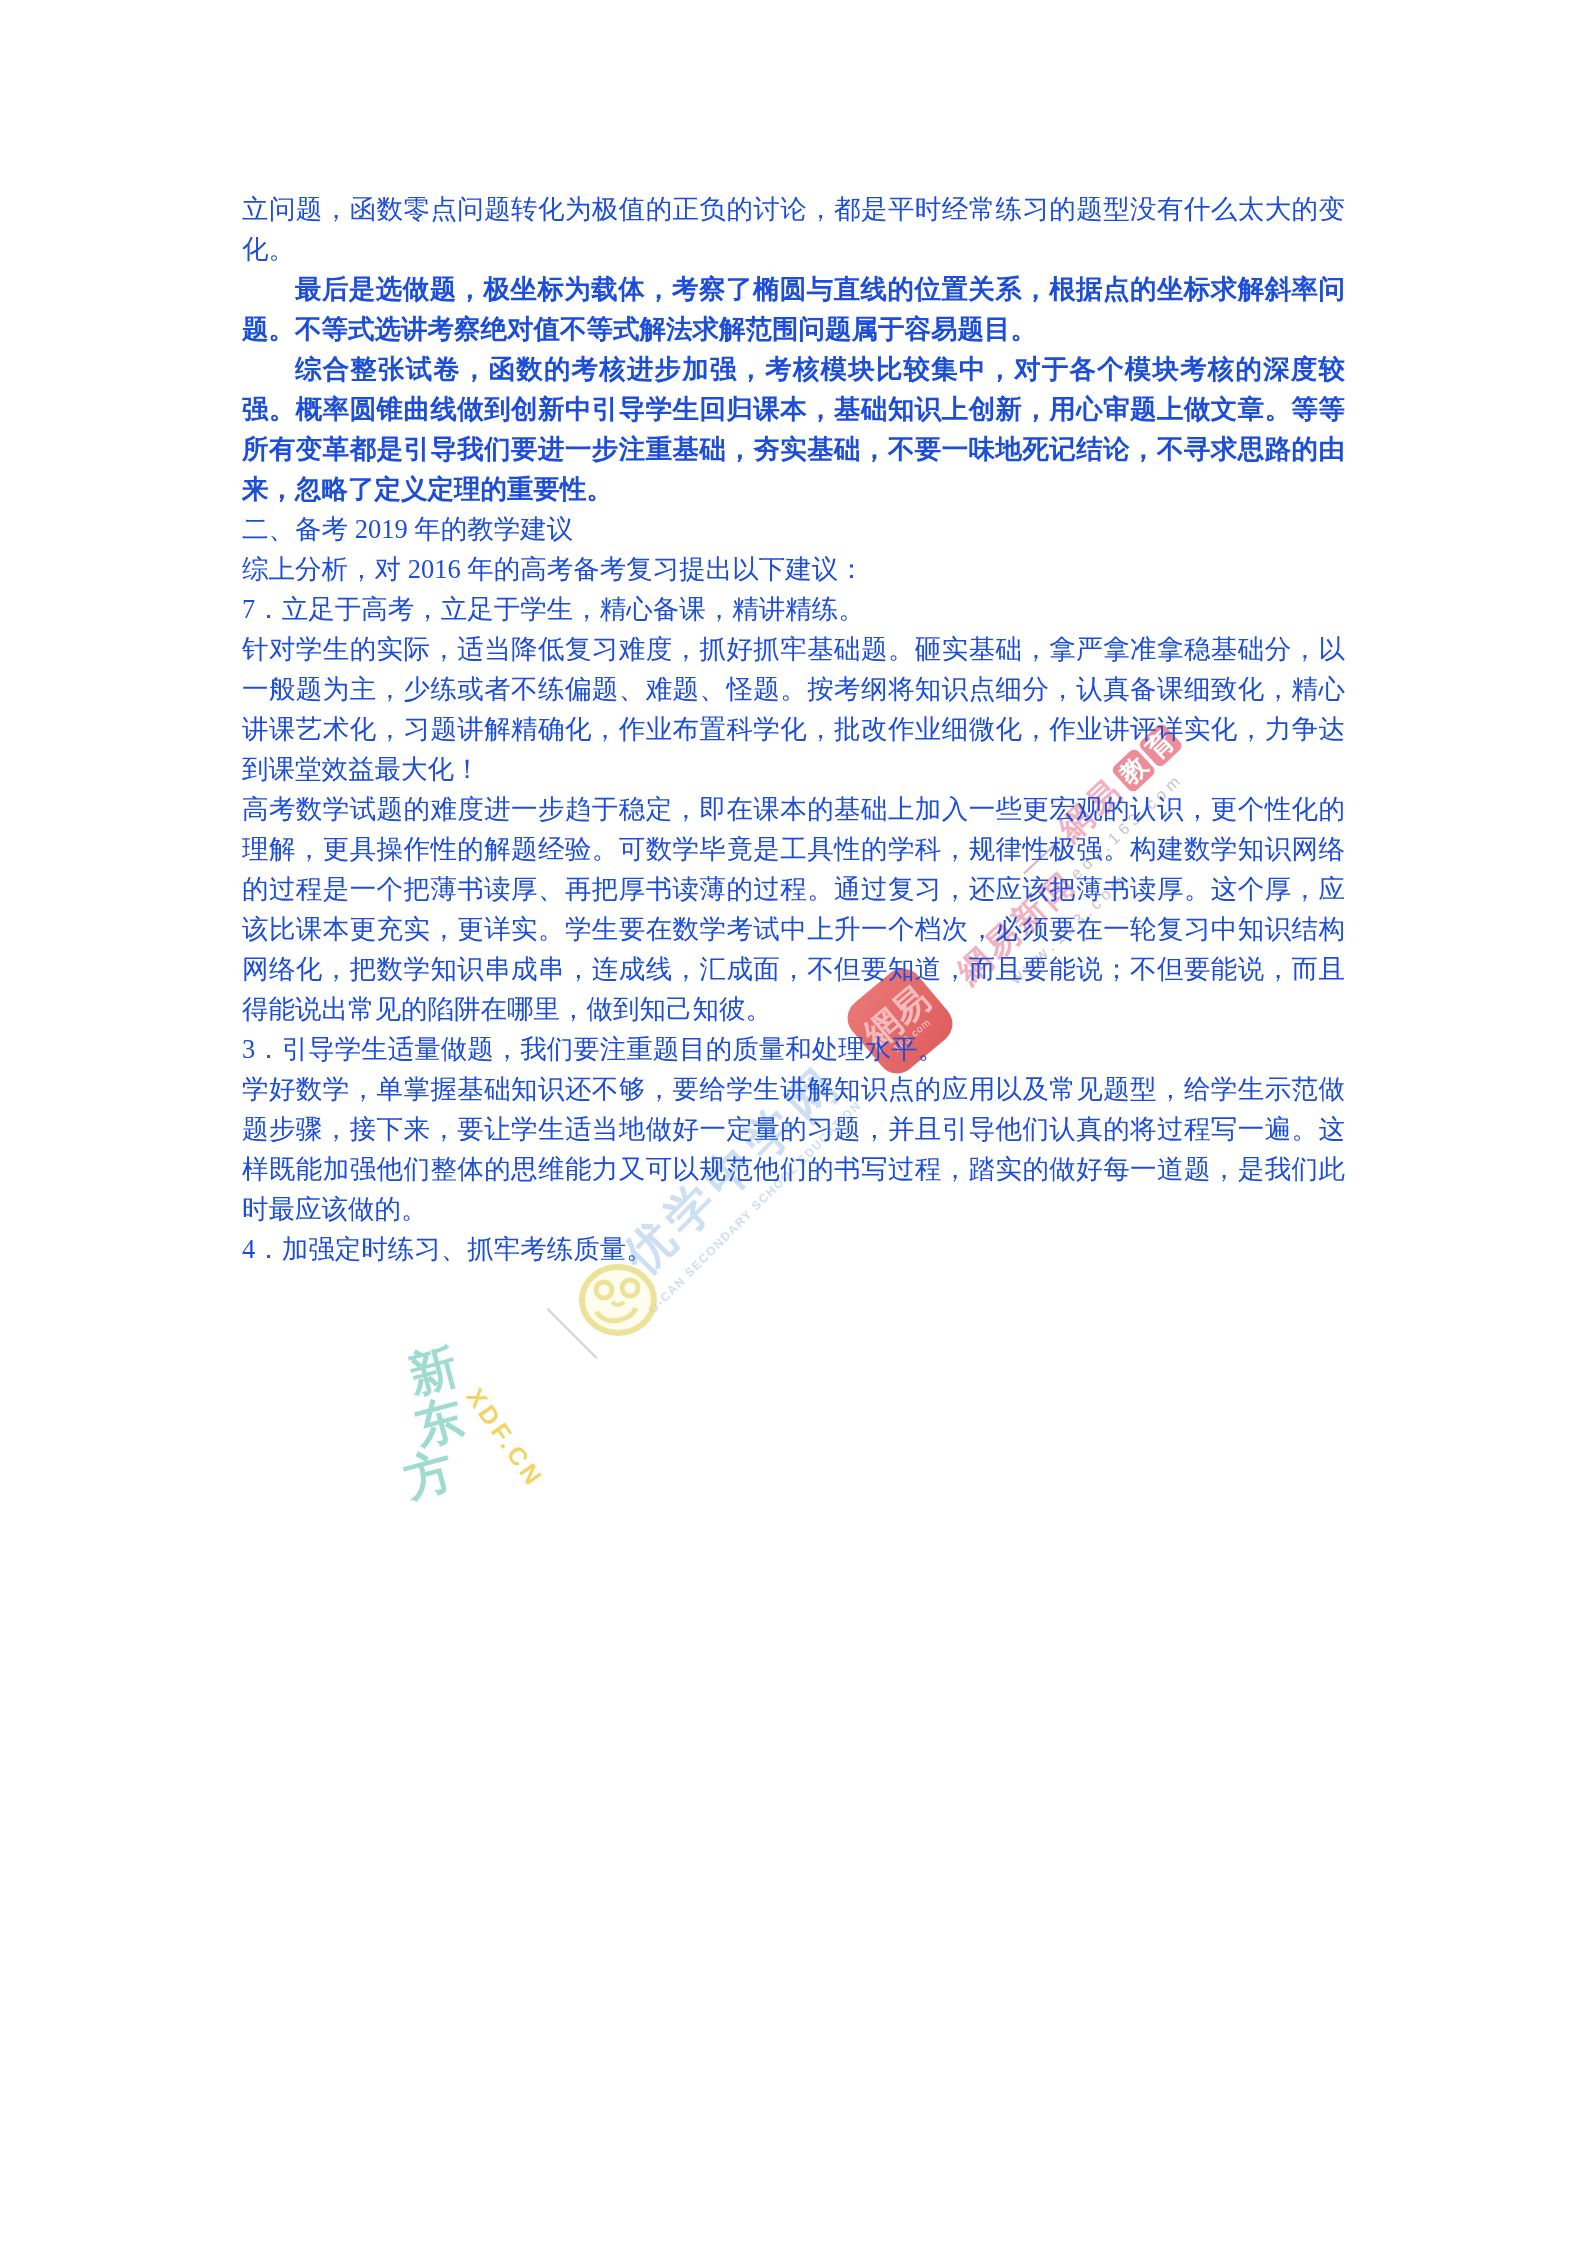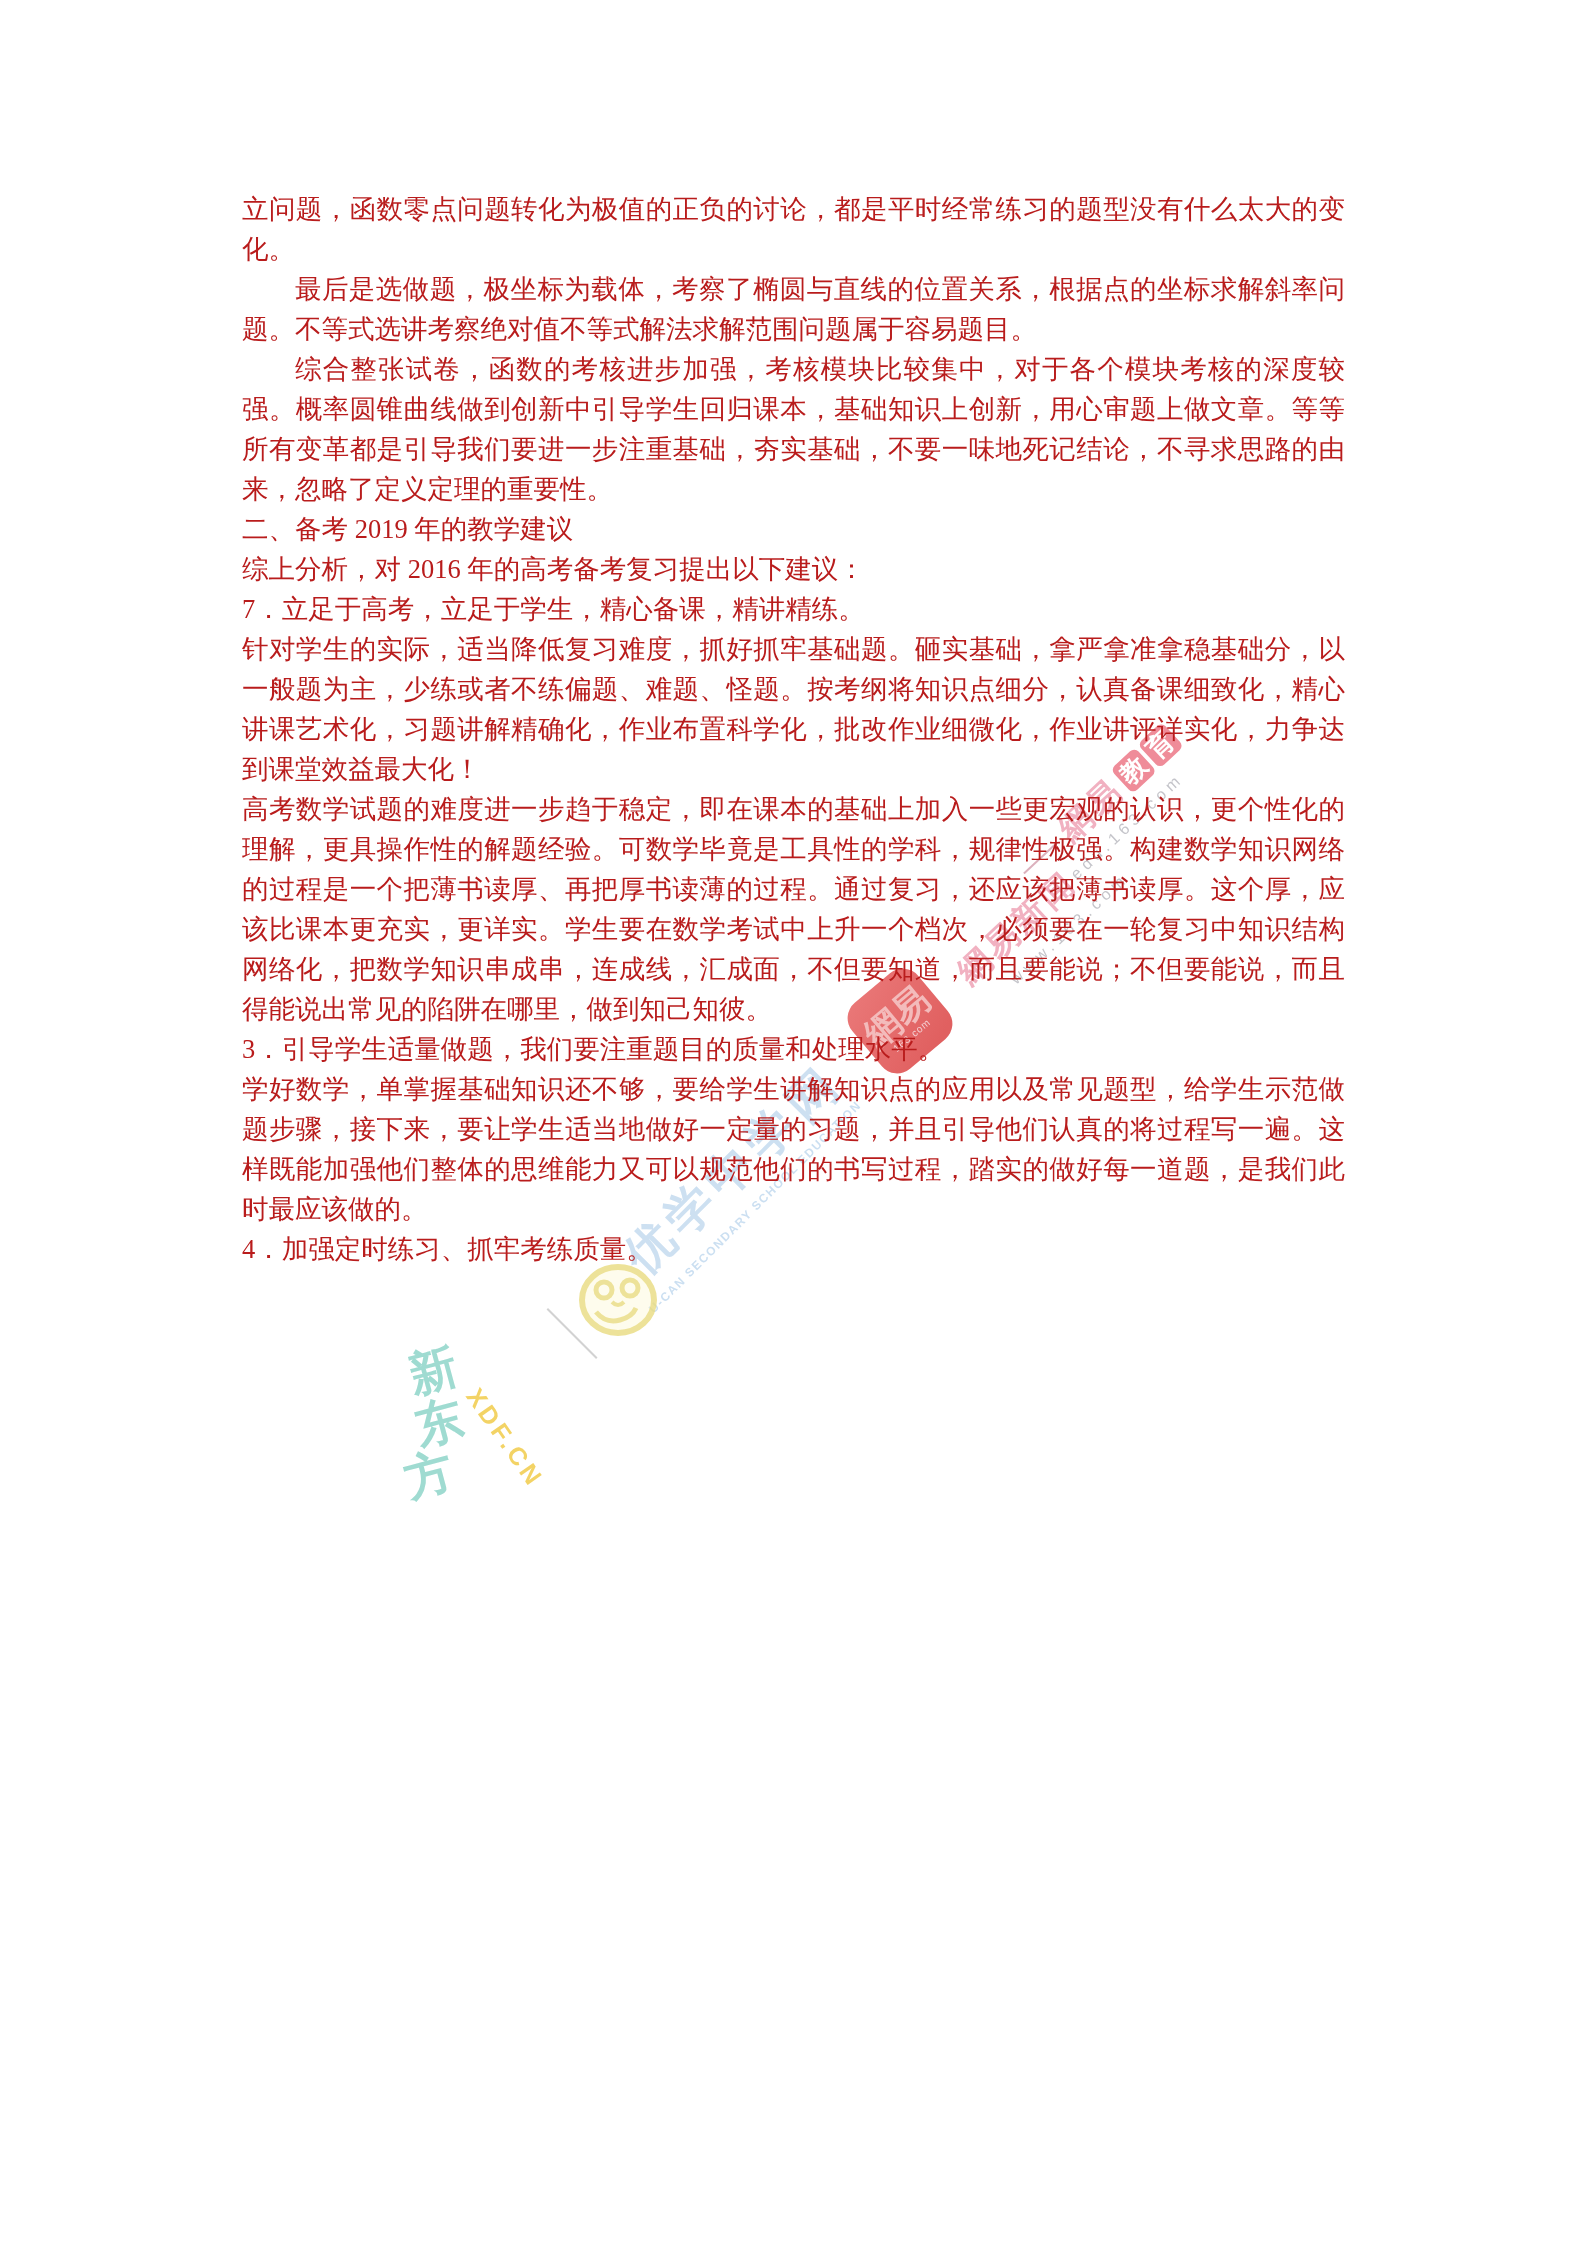--- a/index.html
+++ b/index.html
@@ -7,26 +7,26 @@
     position:relative;
     width:1587px;height:2245px;
     background:#ffffff;
     overflow:hidden;
     font-family:"Liberation Serif","DejaVu Serif",serif;
   }
   
   .doc{
     position:absolute;left:242px;top:189px;width:1103px;
     z-index:2;
-    color:#b91c1c;
+    color:#1d4ed8;
     font-size:26.5px;line-height:40px;
     text-align:justify;
   }
   .doc p{margin:0;padding:0;}
-  .doc p.indent{text-indent:2em;}
+  .doc p.indent{text-indent:2em;font-weight:bold;}
   
   .wm-layer{position:absolute;inset:0;z-index:1;}
   
   .wm-163{
     position:absolute;
     transform:translate(-50%,-50%) rotate(-43deg);
     opacity:.92;
     font-family:"Liberation Sans","DejaVu Sans",sans-serif;
     white-space:nowrap;
   }

